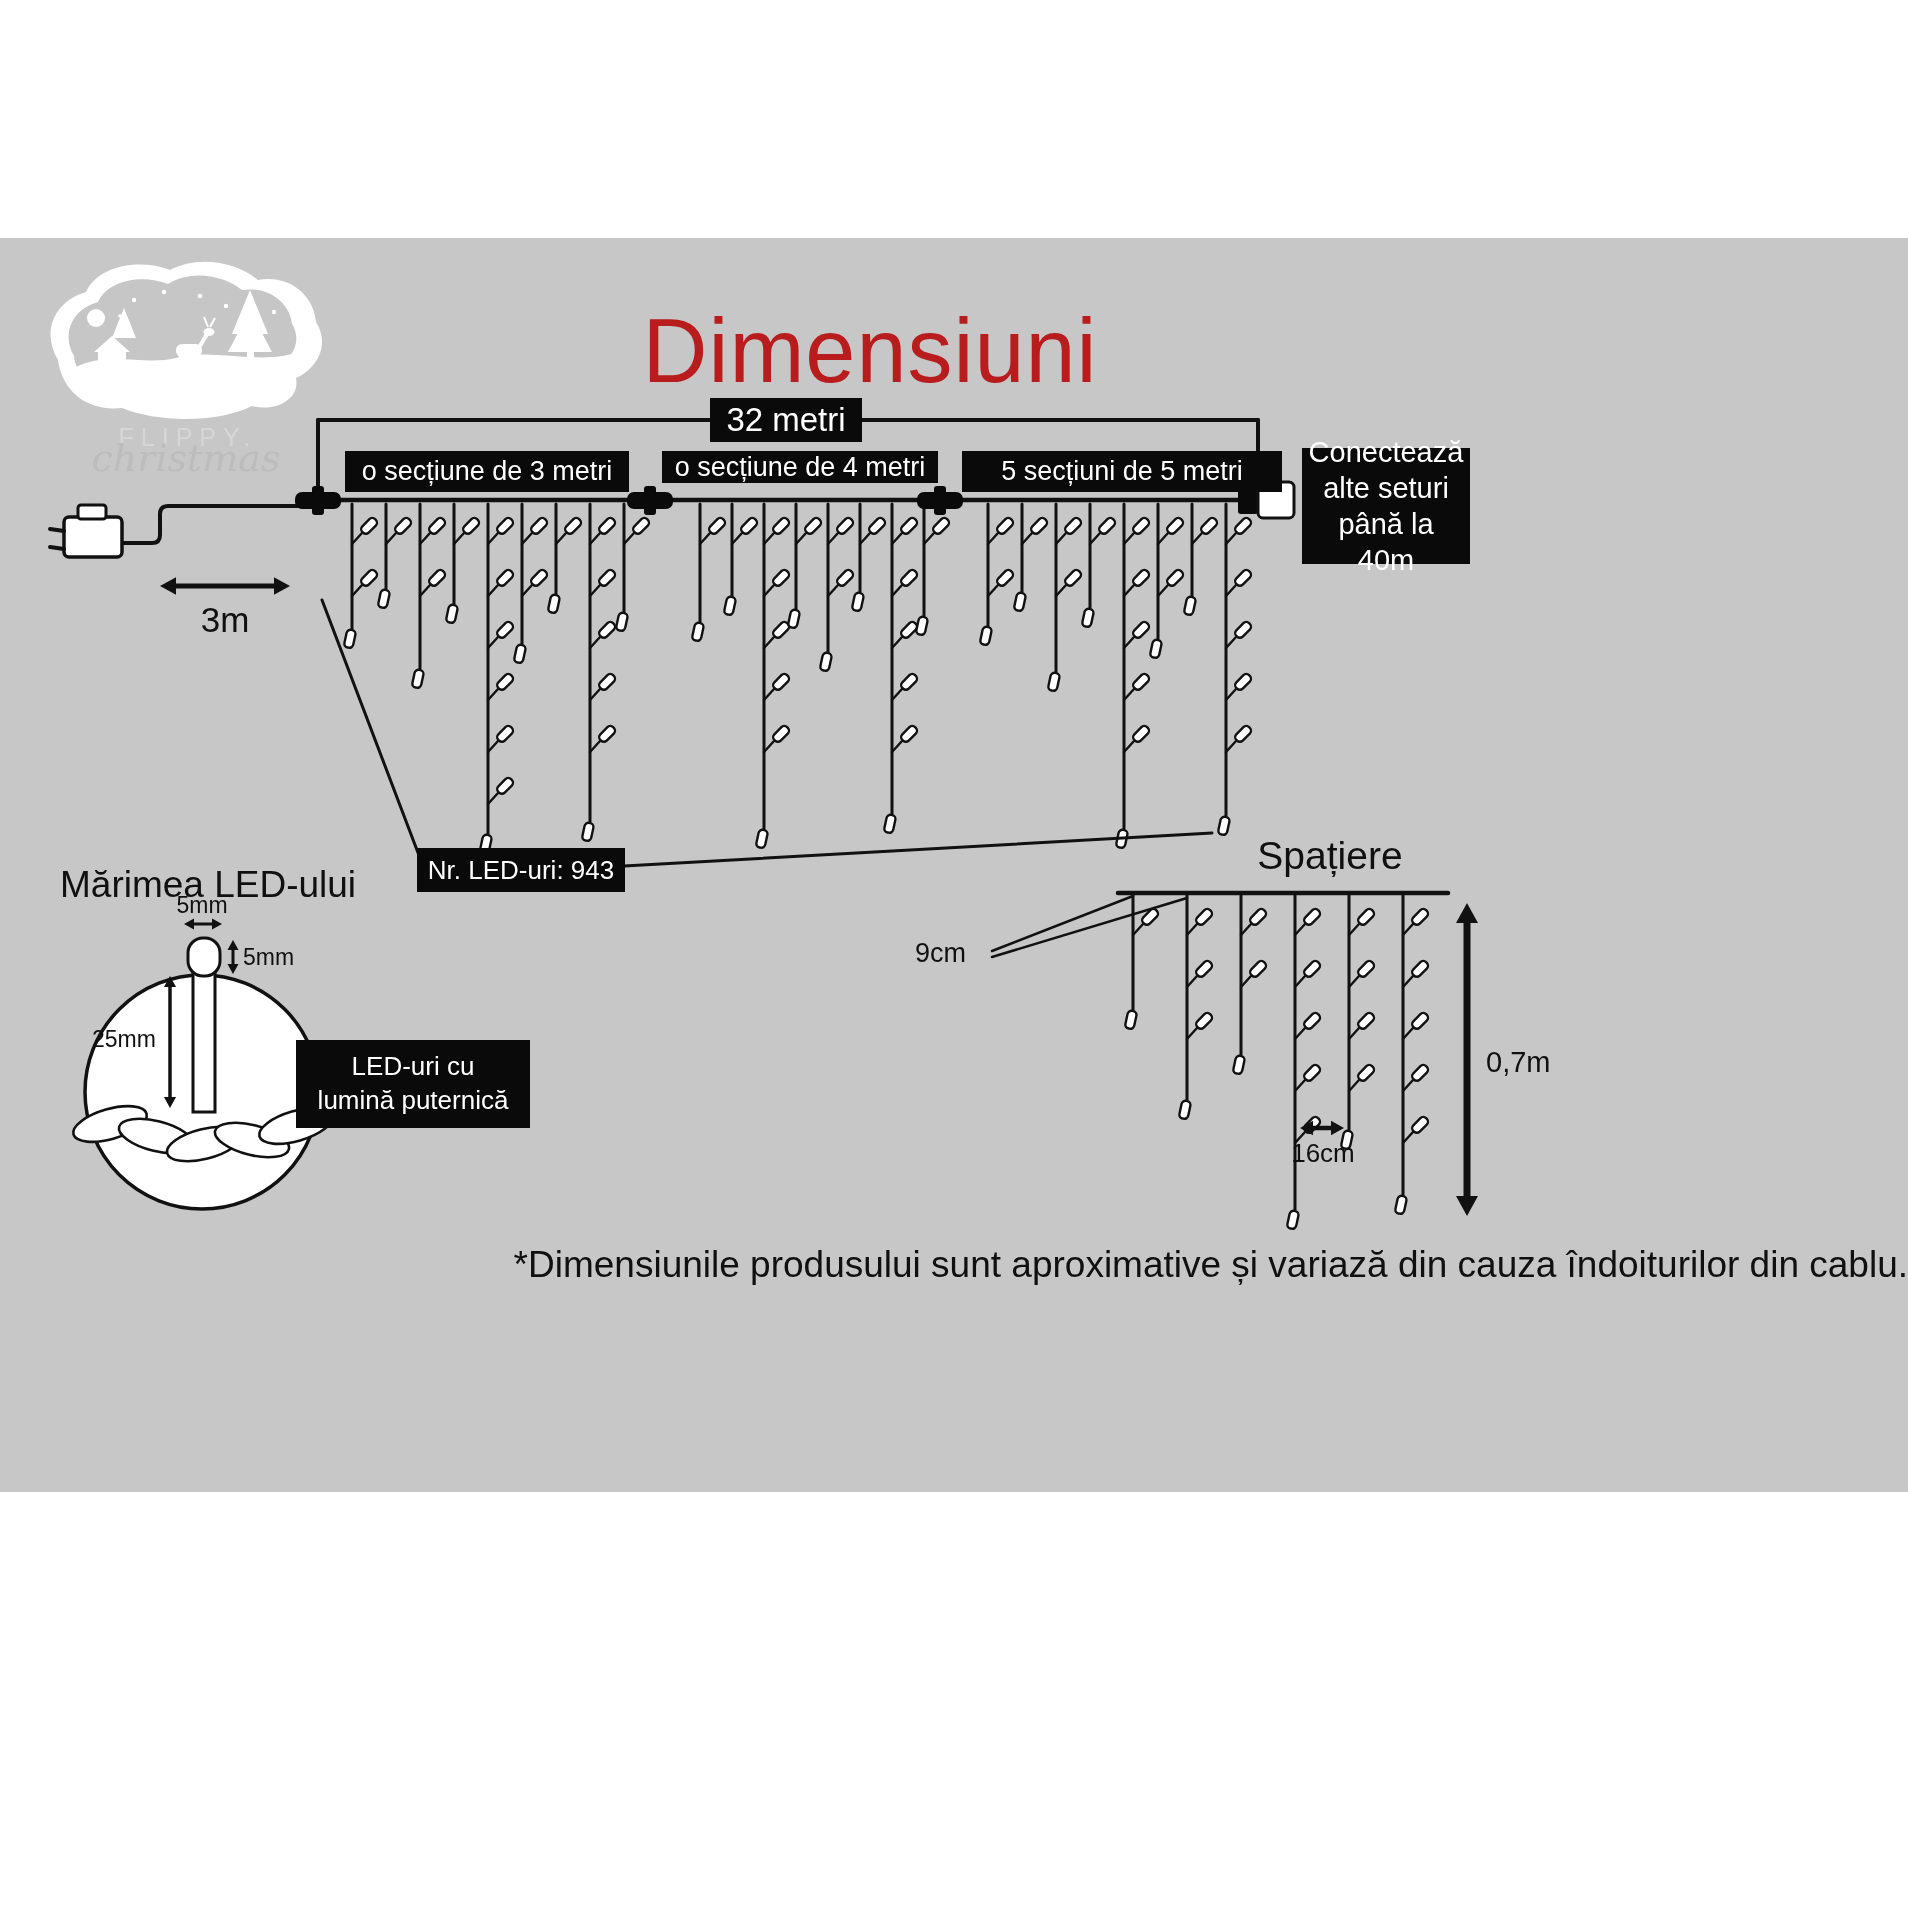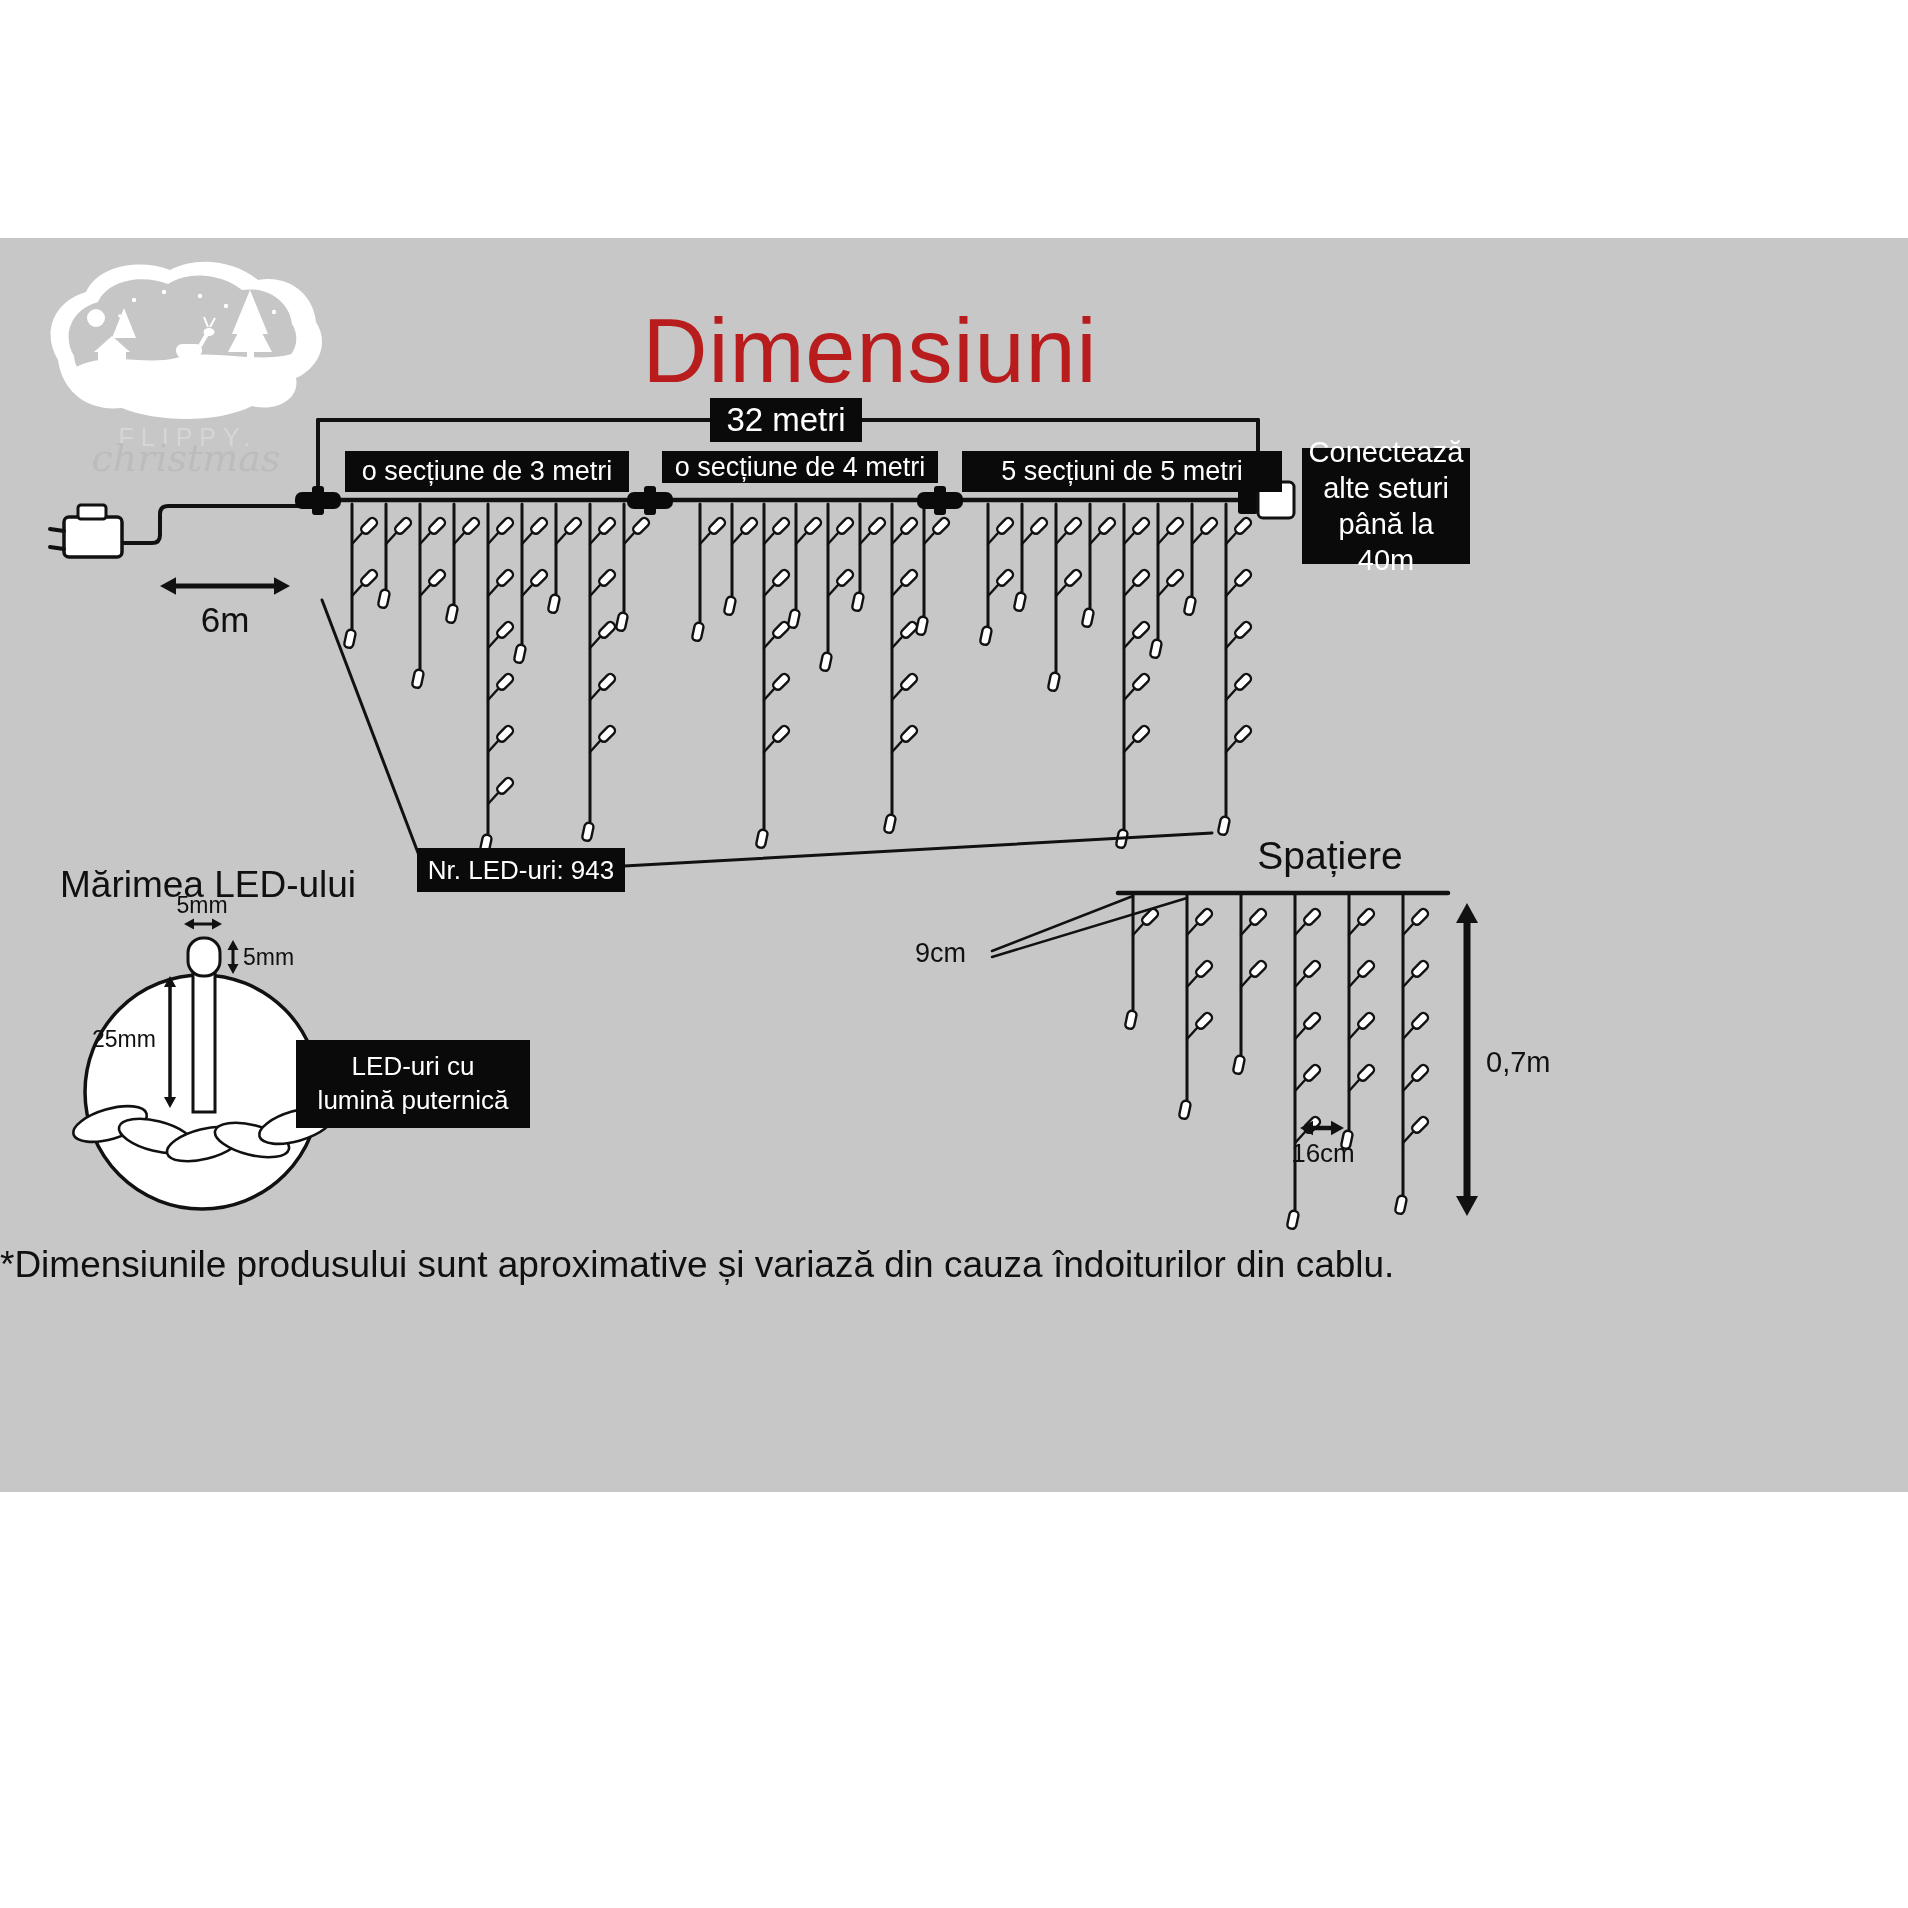--- a/index.html
+++ b/index.html
@@ -22,21 +22,21 @@
   .b-ledcount{left:417px;top:848px;width:208px;height:44px;font-size:26px}
   .t-spatiere{left:1230px;top:834px;width:200px;text-align:center;font-size:39px}
   .t-9cm{left:915px;top:938px;font-size:27px}
   .t-16cm{left:1288px;top:1138px;width:70px;text-align:center;font-size:26px}
   .t-07m{left:1486px;top:1046px;font-size:29px}
   .t-marimea{left:60px;top:864px;font-size:37px}
   .t-5mm-w{left:168px;top:892px;width:68px;text-align:center;font-size:23px}
   .t-5mm-h{left:243px;top:944px;font-size:23px}
   .t-25mm{left:92px;top:1026px;font-size:23px}
   .b-lednote{left:296px;top:1040px;width:234px;height:88px;font-size:26px;line-height:1.3;padding:19px}
-  .t-footer{left:0;top:1244px;width:1908px;text-align:left;font-size:37px}
+  .t-footer{left:0;top:1244px;width:1908px;text-align:right;font-size:37px}
 </style>
 </head>
 <body>
 
 <div class="stage">
 
   <div class="gray-band"></div>
 
   <svg class="layer" id="diagram" width="1908" height="1908">
       <g>
@@ -374,21 +374,21 @@
     <text x="148" y="215" text-anchor="middle" font-size="38" font-style="italic" fill="#bcbcbc" font-family="&quot;DejaVu Serif&quot;, serif">christmas</text>
   </svg>
 
   <div class="t title">Dimensiuni</div>
 
   <div class="box b-total">32 metri</div>
   <div class="box b-s1">o secțiune de 3 metri</div>
   <div class="box b-s2">o secțiune de 4 metri</div>
   <div class="box b-s3">5 secțiuni de 5 metri</div>
   <div class="box b-connect">Conectează alte seturi până la 40m</div>
-  <div class="t t-3m">6m</div>
+  <div class="t t-3m">3m</div>
   <div class="box b-ledcount">Nr. LED-uri: 943</div>
 
   <div class="t t-spatiere">Spațiere</div>
   <div class="t t-9cm">9cm</div>
   <div class="t t-16cm">16cm</div>
   <div class="t t-07m">0,7m</div>
 
   <div class="t t-marimea">Mărimea LED-ului</div>
   <div class="t t-5mm-w">5mm</div>
   <div class="t t-5mm-h">5mm</div>

